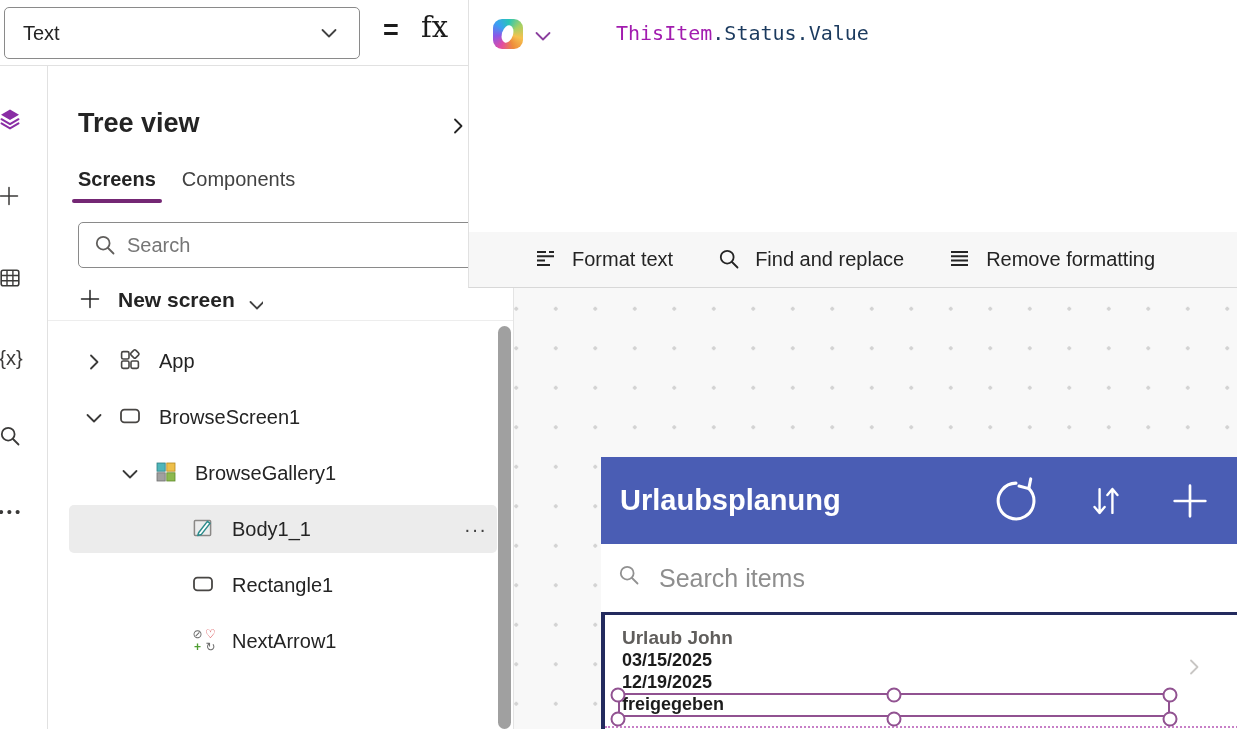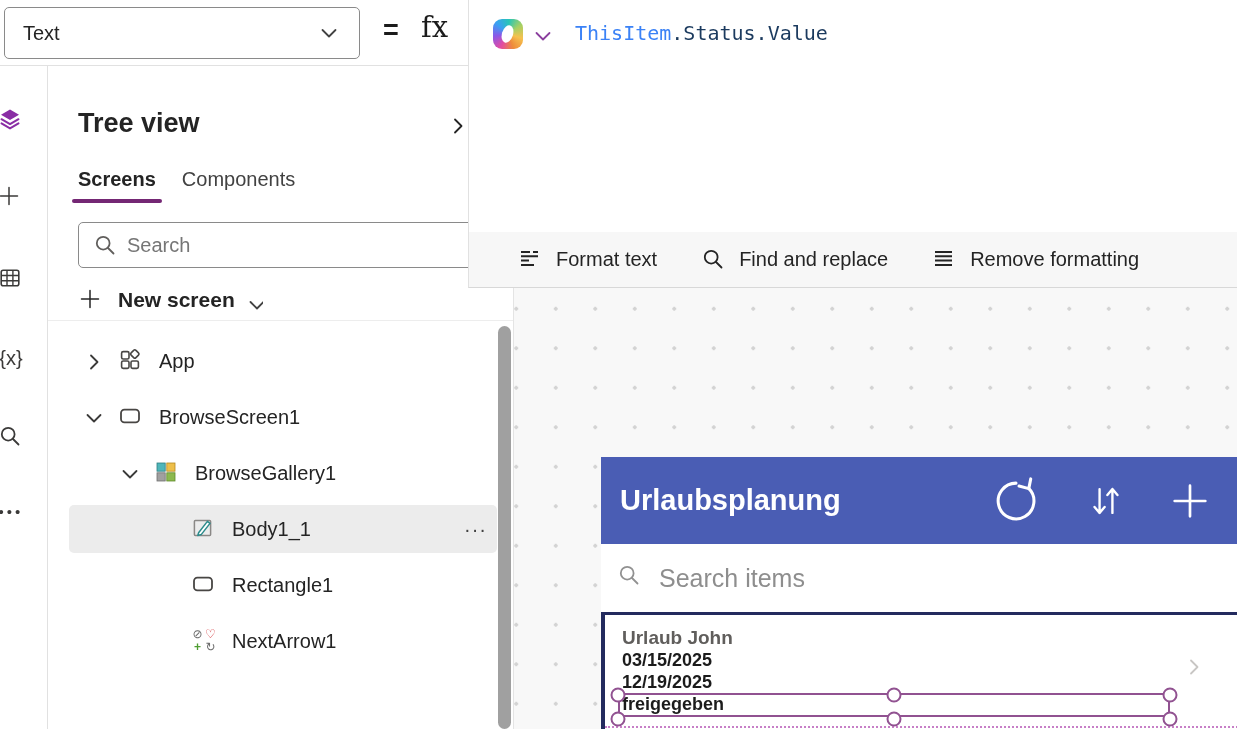--- a/index.html
+++ b/index.html
@@ -67,27 +67,27 @@
   
   .formula-overlay { position:absolute; left:468px; top:0; width:769px; height:232px;
                      background:#fff; border-left:1px solid #e1e1e1; z-index:10; }
   .copilot { position:absolute; left:24px; top:19px; width:30px; height:30px; border-radius:9px;
              background:conic-gradient(from 210deg at 50% 50%, #e24ca2, #8a57e8, #3aa0f3, #28c5b7, #a6d063, #f6c14e, #ee8c3a, #e24ca2); }
   .copilot::after { content:""; position:absolute; left:9px; top:6px; width:11px; height:18px;
                     background:#fff; border-radius:50%; transform:rotate(18deg); }
   .copilot-chev { position:absolute; left:62px; top:24px; width:22px; height:22px; color:#8b3f9e; }
   .formula-code { position:absolute; left:106px; top:21px; font-family:"DejaVu Sans Mono", monospace;
                   font-size:20px; white-space:pre; }
-  .tok-ident { color:#3b82f6; }
+  .tok-ident { color:#a21caf;margin-left:41px; }
   .tok-rest { color:#1b3a5e; }
 
   
   .formula-toolbar { position:absolute; left:468px; top:232px; width:769px; height:56px;
                      background:#f7f7f7; border-left:1px solid #e1e1e1; border-bottom:1px solid #d8d8d8;
-                     display:flex; align-items:center; padding-left:49px; gap:44px; z-index:10; }
+                     display:flex; align-items:center; padding-left:65px; gap:44px; z-index:10; }
   .ftb-item { display:flex; align-items:center; gap:12px; font-size:20px; color:#242424; }
   .ftb-item .ficon { width:26px; height:26px; color:#242424; }
 
   
   .canvas { position:absolute; left:513px; top:288px; width:724px; height:441px;
             background:#f8f8f8; border-left:1px solid #e4e4e4;
             background-image:radial-gradient(circle, #d3d3d3 1.6px, transparent 1.9px);
             background-size:39.5px 39.5px; background-position:22px 1px; z-index:1; }
 
   .phone { position:absolute; left:87px; top:169px; width:637px; height:272px; }

